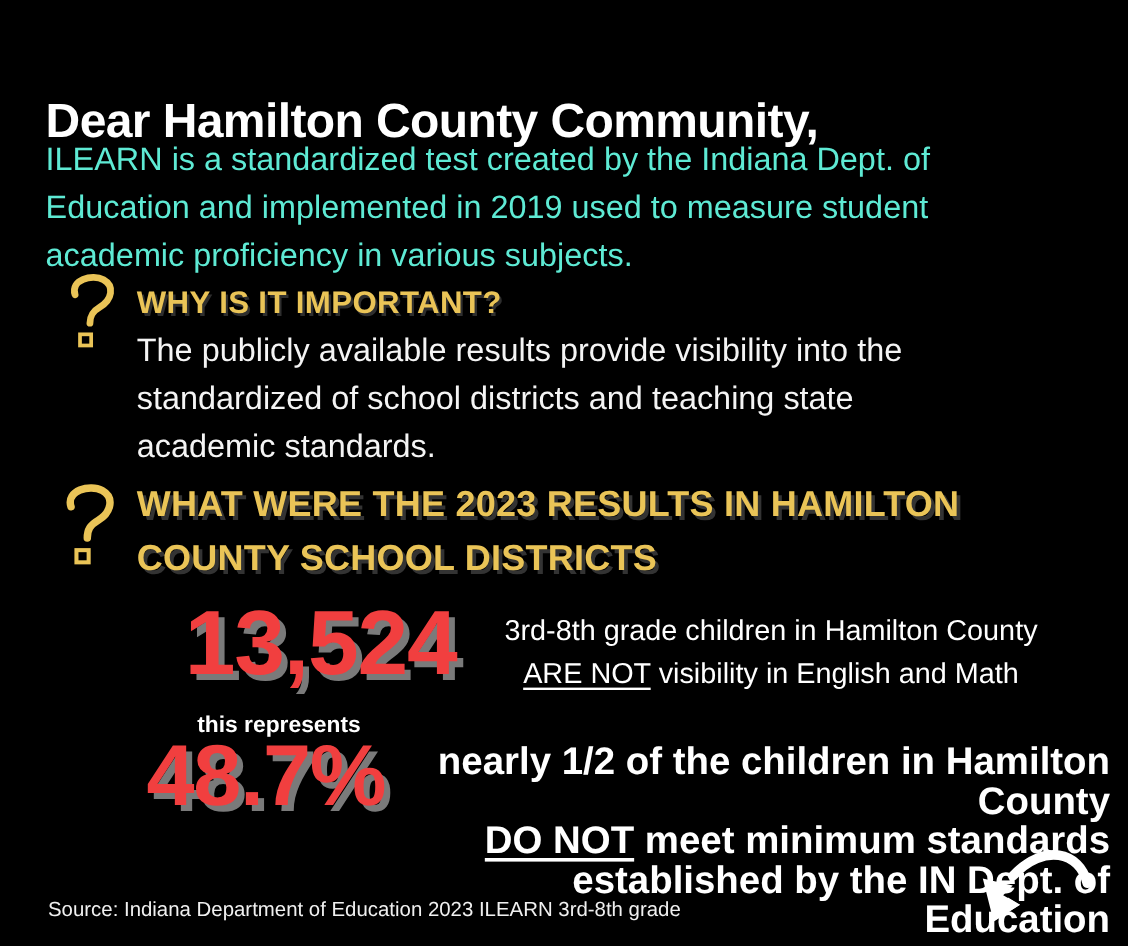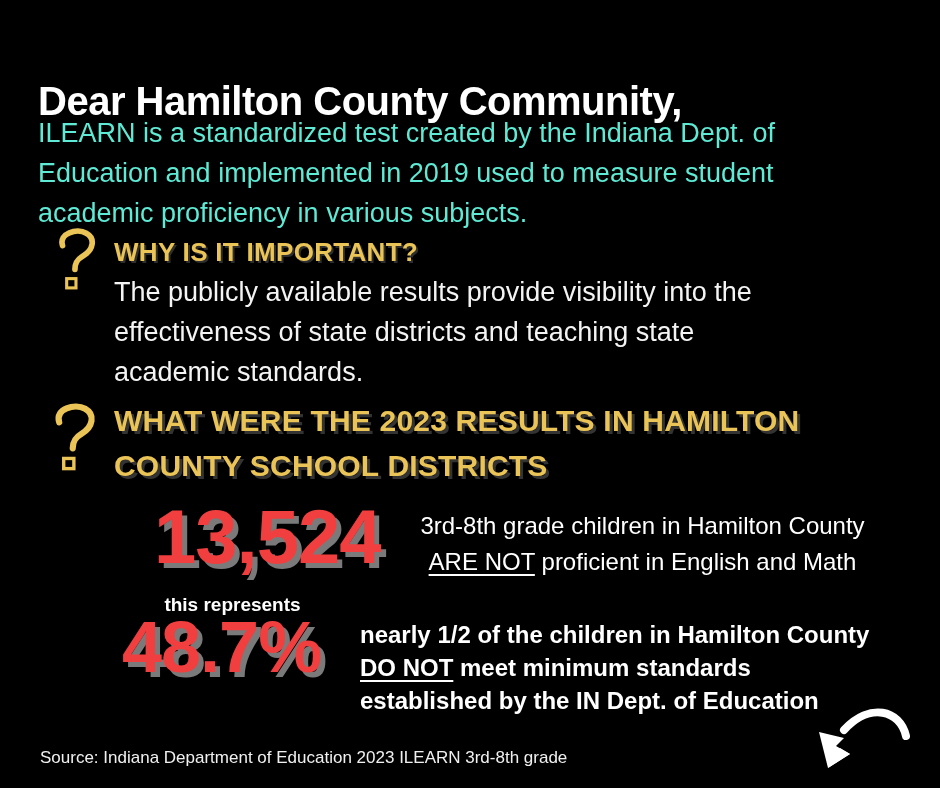--- a/index.html
+++ b/index.html
@@ -112,22 +112,22 @@
     letter-spacing: -1px;
     color: #f13f3f;
     text-shadow: 5px 5px 0 #7a7a7a;
     line-height: 1.1;
     white-space: nowrap;
   }
   .stat-caption-2 {
     left: 360px;
     top: 618px;
     width: 565px;
-    text-align: left;
-    font-size: 24px;
+    text-align: right;
+    font-size: 32px;
     font-weight: 700;
     line-height: 33px;
     color: #ffffff;
   }
   .u { text-decoration: underline; text-underline-offset: 4px; }
 
   .source-line {
     left: 40px;
     top: 748px;
     font-size: 17px;
@@ -154,40 +154,40 @@
 
   <div class="abs qicon1">
     <svg width="50" height="64" viewBox="0 0 44 62">
       <path d="M8 18 C4 6 22 1 31 6 C40 11 38 22 28 28 C22 31.5 20 35 20 41" fill="none" stroke="#eac457" stroke-width="5.5" stroke-linecap="round" stroke-linejoin="round"></path>
       <rect x="12" y="50" width="9" height="9" fill="none" stroke="#eac457" stroke-width="3"></rect>
     </svg>
   </div>
   <div class="abs why-heading">WHY IS IT IMPORTANT?</div>
   <div class="abs why-body">
     <div>The publicly available results provide visibility into the</div>
-    <div>effectiveness of state districts and teaching state</div>
+    <div>standardized of school districts and teaching state</div>
     <div>academic standards.</div>
   </div>
 
   <div class="abs qicon2">
     <svg width="50" height="70" viewBox="0 0 44 62">
       <path d="M8 18 C4 6 22 1 31 6 C40 11 38 22 28 28 C22 31.5 20 35 20 41" fill="none" stroke="#eac457" stroke-width="5.5" stroke-linecap="round" stroke-linejoin="round"></path>
       <rect x="12" y="50" width="9" height="9" fill="none" stroke="#eac457" stroke-width="3"></rect>
     </svg>
   </div>
   <div class="abs results-heading">
     <div>WHAT WERE THE 2023 RESULTS IN HAMILTON</div>
     <div>COUNTY SCHOOL DISTRICTS</div>
   </div>
 
   <div class="abs big-number">13,524</div>
 
   <div class="abs stat-caption-1">
     <div>3rd-8th grade children in Hamilton County</div>
-    <div><span class="u">ARE NOT</span><span> proficient in English and Math</span></div>
+    <div><span class="u">ARE NOT</span><span> visibility in English and Math</span></div>
   </div>
 
   <div class="abs interstitial">this represents</div>
 
   <div class="abs big-percent">48.7%</div>
 
   <div class="abs stat-caption-2">
     <div>nearly 1/2 of the children in Hamilton County</div>
     <div><span class="u">DO NOT</span><span> meet minimum standards</span></div>
     <div>established by the IN Dept. of Education</div>

